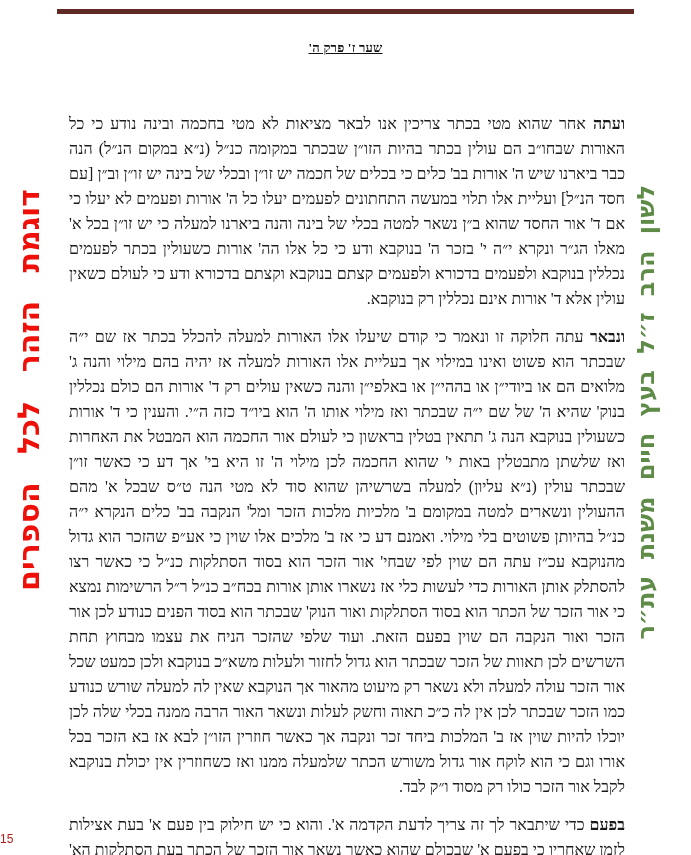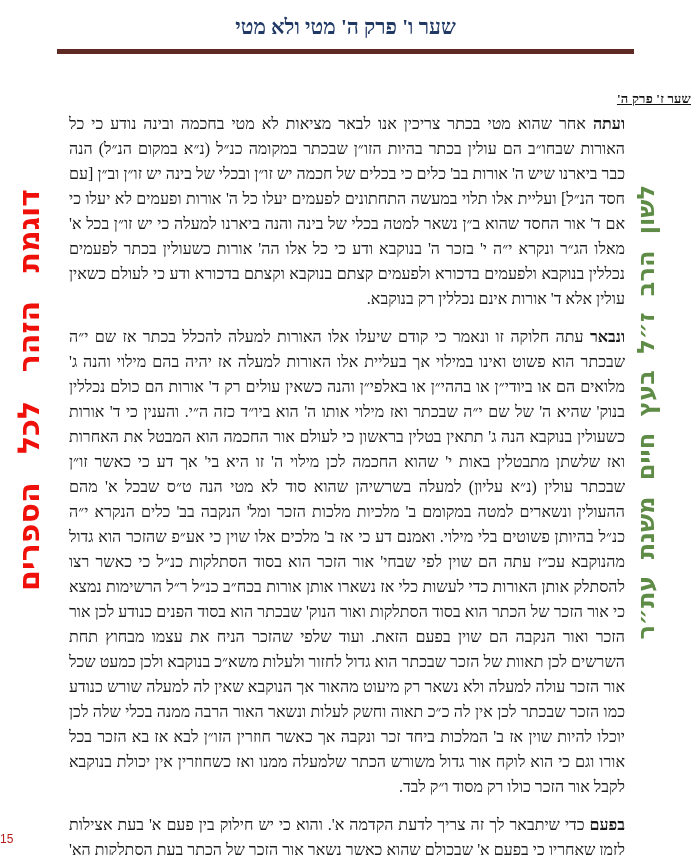--- a/index.html
+++ b/index.html
@@ -15,21 +15,21 @@
   }
   .title{
     margin:0; padding-top:14px; text-align:center;
     color:var(--title); font-size:21px; font-weight:bold; line-height:26px;
     direction:rtl; font-family:"Liberation Serif","DejaVu Sans",serif;
   }
   .rule{
     height:5px; background:var(--rule);
     width:577px; margin:9px 0 0 57px;
   }
-  .subtitle-row{ margin-top:35px; direction:rtl; }
+  .subtitle-row{ text-align:center; margin-top:24px; direction:rtl; }
   .subtitle{
     color:#111; font-size:13px; font-weight:bold;
     text-decoration:underline; letter-spacing:.2px;
   }
   .body{
     position:absolute; top:111px; left:69px; width:556px;
     direction:rtl; text-align:justify;
     color:var(--body-text); font-size:16px; line-height:25px;
   }
   .body p{ margin:0 0 13px 0; }
@@ -51,21 +51,20 @@
     position:absolute; top:832px; left:0; width:100%;
     font-size:12px; color:#b91c1c;
     font-family:"Liberation Sans","DejaVu Sans",sans-serif;
   }
 </style>
 </head>
 <body>
 
 <div class="page">
 
-  <h1 class="title">שער ו' פרק ה' מטי ולא מטי</h1>
   <div class="rule"></div>
 
   <div class="subtitle-row">
     <span class="subtitle">שער ז' פרק ה'</span>
   </div>
 
   <div class="body">
     <p><b class="lead">ועתה</b> <span>אחר שהוא מטי בכתר צריכין אנו לבאר מציאות לא מטי בחכמה ובינה נודע כי כל האורות שבחו״ב הם עולין בכתר בהיות הזו״ן שבכתר במקומה כנ״ל (נ״א במקום הנ״ל) הנה כבר ביארנו שיש ה' אורות בב' כלים כי בכלים של חכמה יש זו״ן ובכלי של בינה יש זו״ן וב״ן [עם חסד הנ״ל] ועליית אלו תלוי במעשה התחתונים לפעמים יעלו כל ה' אורות ופעמים לא יעלו כי אם ד' אור החסד שהוא ב״ן נשאר למטה בכלי של בינה והנה ביארנו למעלה כי יש זו״ן בכל א' מאלו הג״ר ונקרא י״ה י' בזכר ה' בנוקבא ודע כי כל אלו הה' אורות כשעולין בכתר לפעמים נכללין בנוקבא ולפעמים בדכורא ולפעמים קצתם בנוקבא וקצתם בדכורא ודע כי לעולם כשאין עולין אלא ד' אורות אינם נכללין רק בנוקבא.</span></p>
     <p><b class="lead">ונבאר</b> <span>עתה חלוקה זו ונאמר כי קודם שיעלו אלו האורות למעלה להכלל בכתר אז שם י״ה שבכתר הוא פשוט ואינו במילוי אך בעליית אלו האורות למעלה אז יהיה בהם מילוי והנה ג' מלואים הם או ביודי״ן או בההי״ן או באלפי״ן והנה כשאין עולים רק ד' אורות הם כולם נכללין בנוק' שהיא ה' של שם י״ה שבכתר ואז מילוי אותו ה' הוא ביו״ד כזה ה״י. והענין כי ד' אורות כשעולין בנוקבא הנה ג' תתאין בטלין בראשון כי לעולם אור החכמה הוא המבטל את האחרות ואז שלשתן מתבטלין באות י' שהוא החכמה לכן מילוי ה' זו היא בי' אך דע כי כאשר זו״ן שבכתר עולין (נ״א עליון) למעלה בשרשיהן שהוא סוד לא מטי הנה ט״ס שבכל א' מהם ההעולין ונשארים למטה במקומם ב' מלכיות מלכות הזכר ומל' הנקבה בב' כלים הנקרא י״ה כנ״ל בהיותן פשוטים בלי מילוי. ואמנם דע כי אז ב' מלכים אלו שוין כי אע״פ שהזכר הוא גדול מהנוקבא עכ״ז עתה הם שוין לפי שבחי' אור הזכר הוא בסוד הסתלקות כנ״ל כי כאשר רצו להסתלק אותן האורות כדי לעשות כלי אז נשארו אותן אורות בכח״ב כנ״ל ר״ל הרשימות נמצא כי אור הזכר של הכתר הוא בסוד הסתלקות ואור הנוק' שבכתר הוא בסוד הפנים כנודע לכן אור הזכר ואור הנקבה הם שוין בפעם הזאת. ועוד שלפי שהזכר הניח את עצמו מבחוץ תחת השרשים לכן תאוות של הזכר שבכתר הוא גדול לחזור ולעלות משא״כ בנוקבא ולכן כמעט שכל אור הזכר עולה למעלה ולא נשאר רק מיעוט מהאור אך הנוקבא שאין לה למעלה שורש כנודע כמו הזכר שבכתר לכן אין לה כ״כ תאוה וחשק לעלות ונשאר האור הרבה ממנה בכלי שלה לכן יוכלו להיות שוין אז ב' המלכות ביחד זכר ונקבה אך כאשר חוזרין הזו״ן לבא אז בא הזכר בכל אורו וגם כי הוא לוקח אור גדול משורש הכתר שלמעלה ממנו ואז כשחוזרין אין יכולת בנוקבא לקבל אור הזכר כולו רק מסוד ו״ק לבד.</span></p>
     <p><b class="lead">בפעם</b> <span>כדי שיתבאר לך זה צריך לדעת הקדמה א'. והוא כי יש חילוק בין פעם א' בעת אצילות לזמן שאחריו כי בפעם א' שבכולם שהוא כאשר נשאר אור הזכר של הכתר בעת הסתלקות הא' ואח״כ בהתפשטות ב' כשנכנס החכמה בכלי הכתר אז לא נכנס בכלי של הזכר רק נכנס בכלי הנוק' עצמה שהוא בסוד ה' של י״ה והיה זו״ן בב' כלים אך בהסתלקות ב' אשר היו עולין</span></p>

